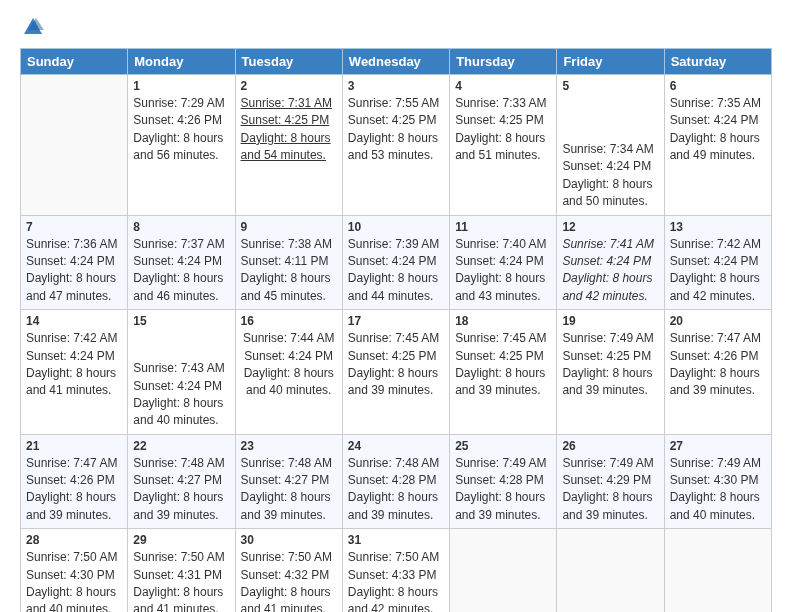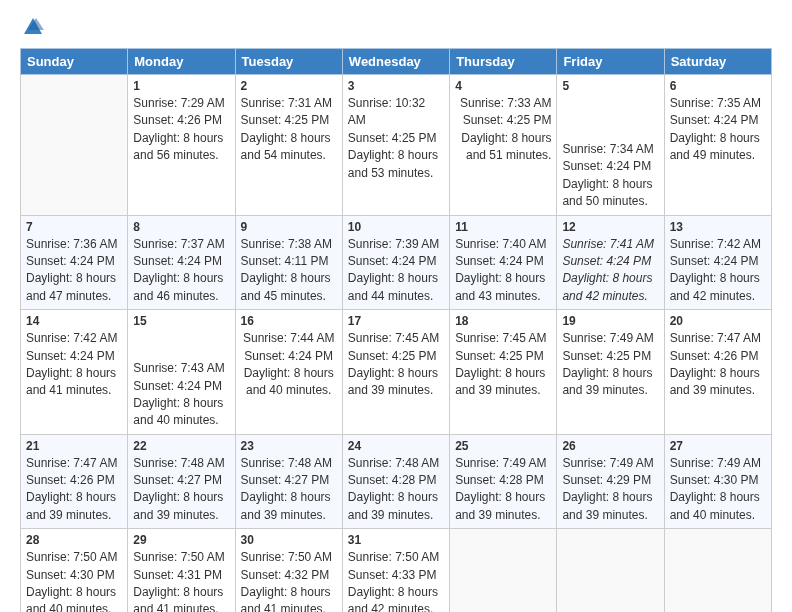--- a/index.html
+++ b/index.html
@@ -135,35 +135,35 @@
           <td class="empty-cell"></td>
           <td>
             <span class="day-num">1</span>
             <div class="day-info" style="white-space: pre-line;">Sunrise: 7:29 AM
 Sunset: 4:26 PM
 Daylight: 8 hours
 and 56 minutes.</div>
           </td>
           <td>
             <span class="day-num">2</span>
-            <div class="day-info" style="white-space: pre-line;">Sunrise: 7:31 AM
+            <div class="day-info" style="white-space: pre-line; text-decoration: underline;">Sunrise: 7:31 AM
 Sunset: 4:25 PM
 Daylight: 8 hours
 and 54 minutes.</div>
           </td>
           <td>
             <span class="day-num">3</span>
-            <div class="day-info" style="white-space: pre-line;">Sunrise: 10:32 AM
+            <div class="day-info" style="white-space: pre-line;">Sunrise: 7:55 AM
 Sunset: 4:25 PM
 Daylight: 8 hours
 and 53 minutes.</div>
           </td>
           <td>
             <span class="day-num">4</span>
-            <div class="day-info" style="white-space: pre-line; text-align: right;">Sunrise: 7:33 AM
+            <div class="day-info" style="white-space: pre-line;">Sunrise: 7:33 AM
 Sunset: 4:25 PM
 Daylight: 8 hours
 and 51 minutes.</div>
           </td>
           <td>
             <span class="day-num">5</span>
             <div class="day-info" style="white-space: pre-line; margin-top: 48px;">Sunrise: 7:34 AM
 Sunset: 4:24 PM
 Daylight: 8 hours
 and 50 minutes.</div>

